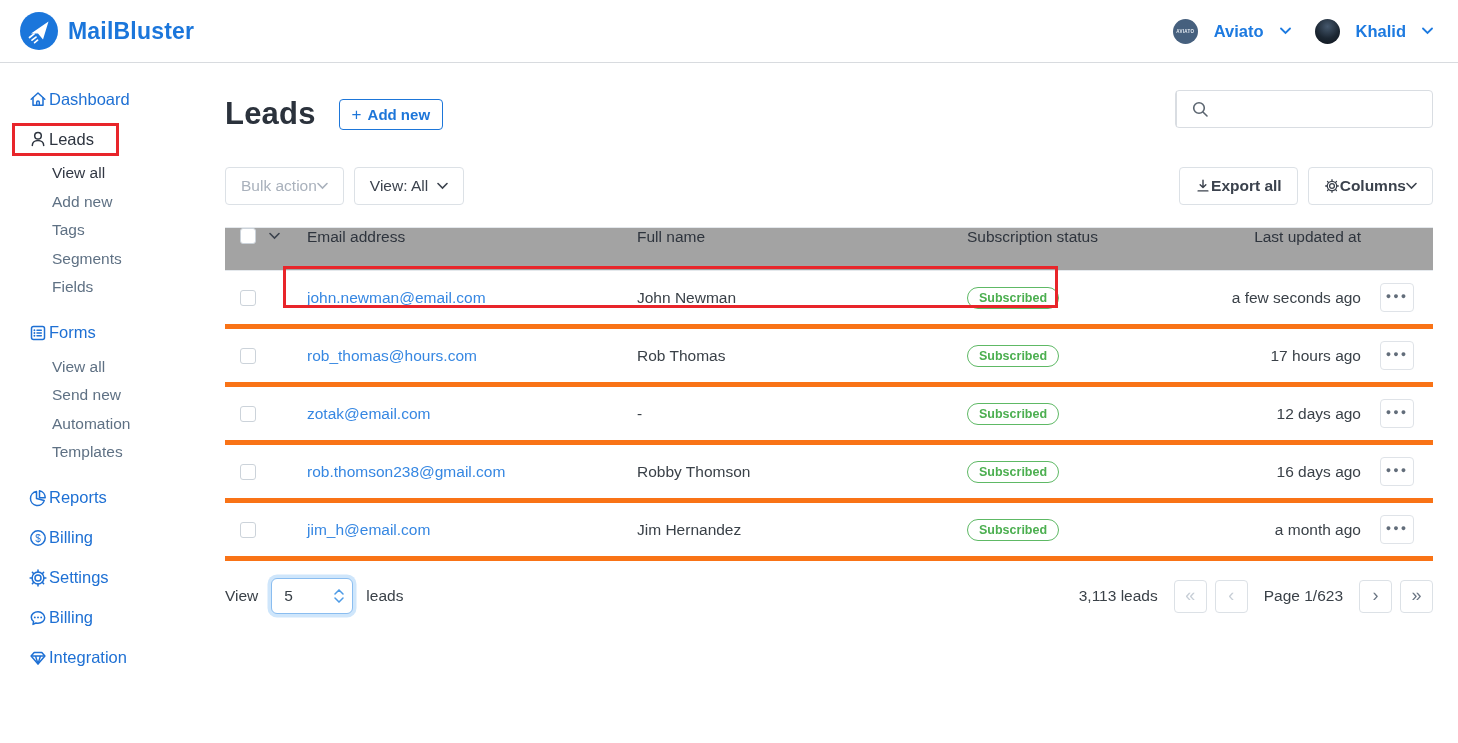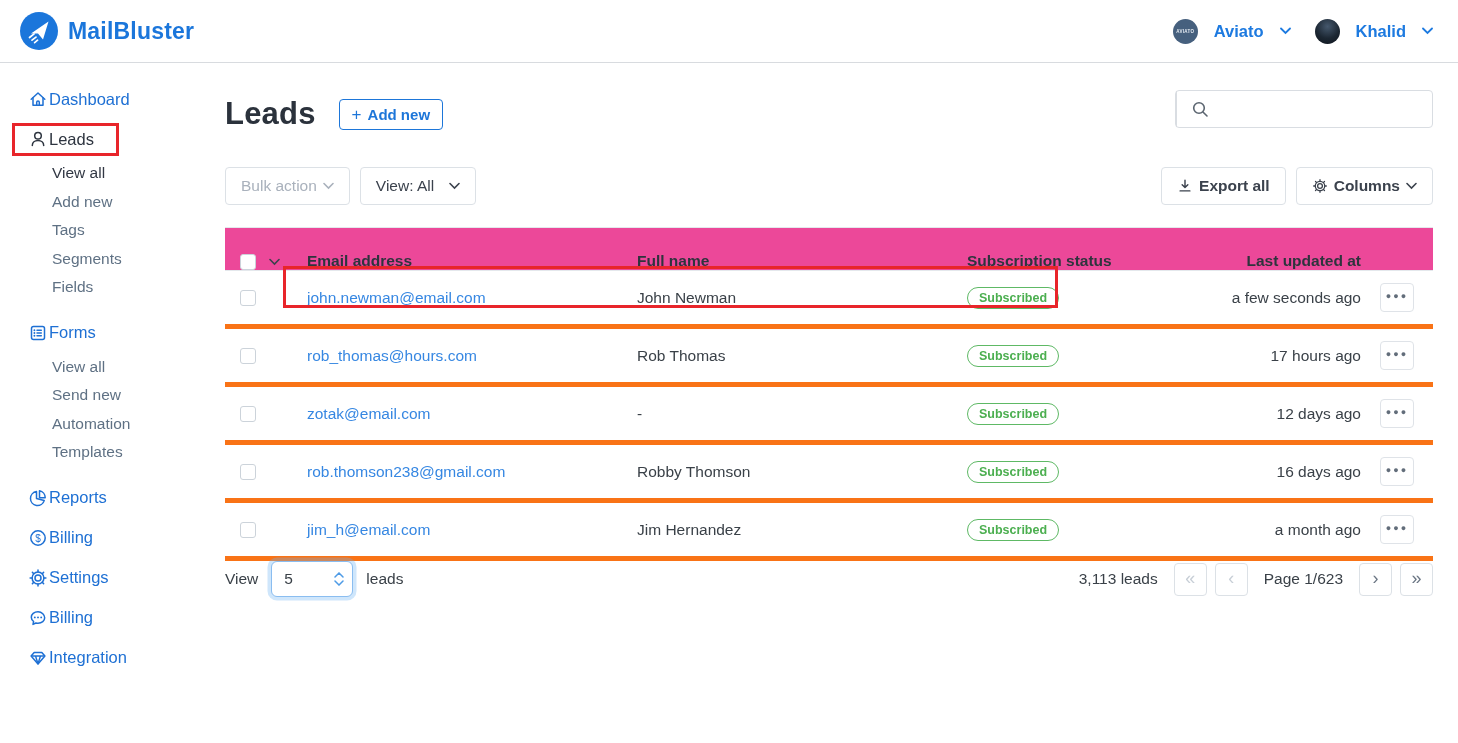--- a/index.html
+++ b/index.html
@@ -74,35 +74,35 @@
     flex: 1; border: none; outline: none; padding: 0 14px;
     font-family: inherit; font-size: 15.5px; color: #3b424d; background: transparent;
   }
   .searchbox input::placeholder { color: #a8b0bb; }
   .search-btn {
     width: 47px; border: none; border-left: 1px solid #d9dde2; background: transparent;
     display: flex; align-items: center; justify-content: center; cursor: pointer; color: #5b6570;
   }
 
   .toolbar { margin-top: 31px; display: flex; align-items: center; }
-  .toolbar .btn { height: 38px; padding: 0 15px; gap: 6px; }
+  .toolbar .btn { height: 38px; padding: 0 15px; gap: 0; }
   .btn-bulk { color: #a9b1bc; }
   .btn-view { margin-left: 10px; }
   .toolbar-right { margin-left: auto; display: flex; }
   .btn-export { gap: 9px; font-weight: 600; }
   .btn-columns { margin-left: 10px; gap: 9px; font-weight: 600; }
   .chev-gray { color: #a9b1bc; }
   .chev-dark { color: #3b424d; }
 
   
   .table { margin-top: 22px; }
   .thead {
-    display: flex; align-items: flex-end; height: 44px;
-    background: #ec4899; border-top: 1px solid #e4e8ec; border-bottom: 1px solid #e4e8ec;
-    font-weight: 700; font-size: 15.5px; color: #2e343d;
+    display: flex; align-items: flex-start; height: 44px;
+    background: #a3a3a3; border-top: 1px solid #e4e8ec; border-bottom: 1px solid #e4e8ec;
+    font-weight: 400; font-size: 15.5px; color: #2e343d;
   }
   .trow { display: flex; align-items: center; height: 58px; border-bottom: 5px solid #f97316; }
   .cell { display: flex; align-items: center; }
   .c-check { width: 82px; padding-left: 15px; gap: 13px; }
   .c-email { width: 330px; }
   .c-name  { width: 330px; color: #3a4148; }
   .c-status{ width: 230px; }
   .c-updated { flex: 1; justify-content: flex-end; color: #3a4148; }
   .c-actions { width: 72px; justify-content: center; }
   .checkbox {
@@ -114,21 +114,21 @@
     display: inline-block; padding: 3px 11px; border: 1px solid #5eb965;
     border-radius: 999px; color: #4caf50; font-size: 12.5px; font-weight: 600;
   }
   .dots-btn {
     width: 34px; height: 29px; background: #fff; border: 1px solid #dfe3e8; border-radius: 4px;
     color: #626d7a; cursor: pointer; display: flex; align-items: center; justify-content: center;
   }
   .dots-btn span { font-size: 9px; letter-spacing: 2px; line-height: 1; transform: translateY(-1px); }
 
   
-  .list-footer { margin-top: 0; display: flex; align-items: center; }
+  .list-footer { margin-top: 17px; display: flex; align-items: center; }
   .lf-left { display: flex; align-items: center; gap: 13px; color: #3a4148; }
   .perpage-wrap { position: relative; }
   .perpage-input {
     width: 82px; height: 36px; border: 1px solid #8abdf0; border-radius: 6px;
     box-shadow: 0 0 0 3.5px rgba(109,179,242,.33);
     padding: 0 28px 0 12px; font-family: inherit; font-size: 15.5px; color: #3a4148; outline: none;
     appearance: textfield; -moz-appearance: textfield;
   }
   .perpage-input::-webkit-inner-spin-button, .perpage-input::-webkit-outer-spin-button { -webkit-appearance: none; }
   .stepper {

